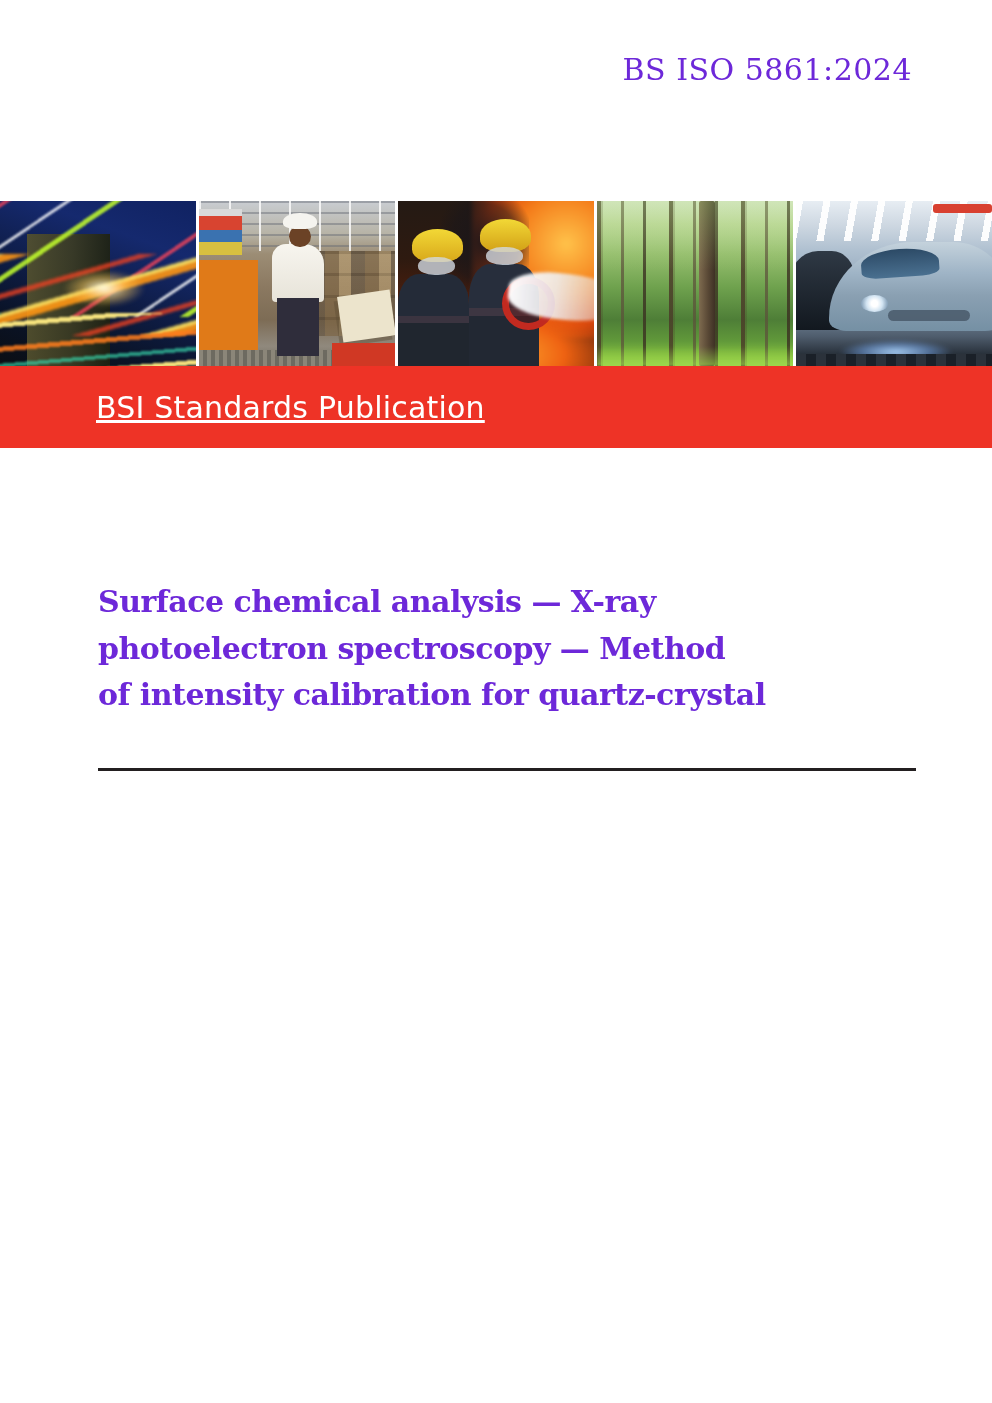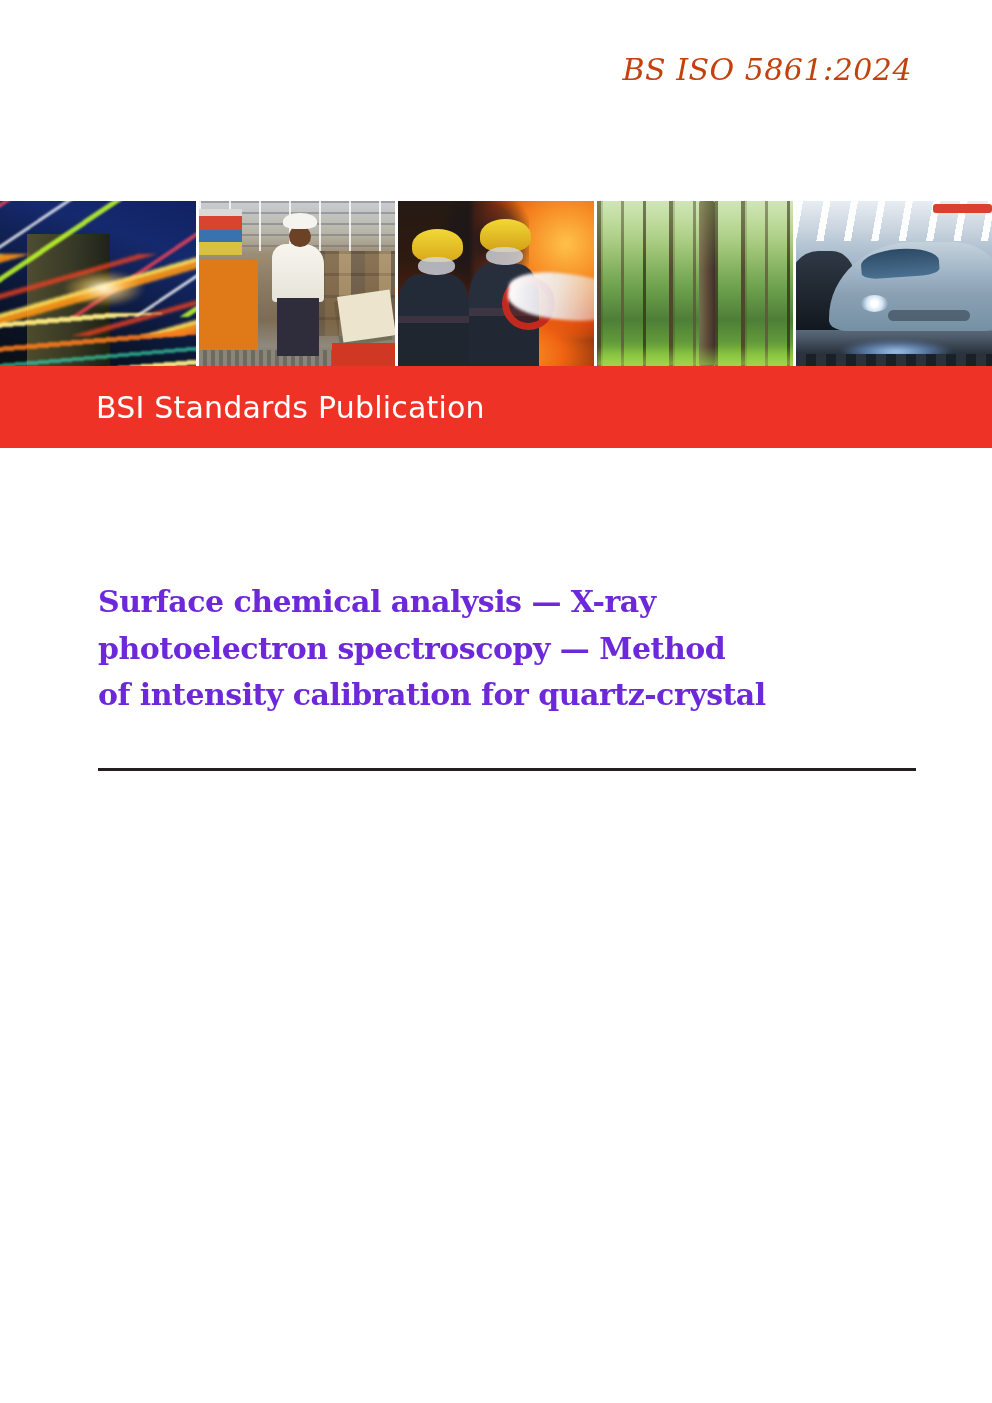--- a/index.html
+++ b/index.html
@@ -5,21 +5,21 @@
   html,body{margin:0;padding:0;background:#ffffff;}
   .page{
     position:relative;width:992px;height:1403px;background:#ffffff;overflow:hidden;
     font-family:"Liberation Sans",sans-serif;
   }
 
   
   .doc-number{
     position:absolute;top:50px;right:80px;
     font-family:"DejaVu Serif","Liberation Serif",serif;
-    font-size:30px;line-height:40px;color:#c2410c;letter-spacing:0.5px;font-style:italic;
+    font-size:30px;line-height:40px;color:#6d28d9;letter-spacing:0.5px;
   }
 
   
   .photo-strip{
     position:absolute;top:201px;left:0;width:992px;height:165px;
     display:flex;gap:3px;
   }
   .panel{position:relative;flex:1 1 0;height:100%;overflow:hidden;}
   .art{position:absolute;}
 
@@ -114,20 +114,21 @@
     background:repeating-linear-gradient(90deg,#2b323b 0 10px,#1a2028 10px 20px);}
 
   
   .red-banner{
     position:absolute;top:366px;left:0;width:992px;height:82px;
     background:#ee3326;display:flex;align-items:center;
   }
   .red-banner .label{
     margin-left:96px;color:#ffffff;font-size:30px;letter-spacing:0.2px;
     font-family:"DejaVu Sans","Liberation Sans",sans-serif;
+    text-decoration:underline;
   }
 
   
   .title{
     position:absolute;left:98px;top:579px;margin:0;
     font-family:"DejaVu Serif","Liberation Serif",serif;
     font-weight:bold;font-size:30px;line-height:46.5px;letter-spacing:-0.5px;
     color:#6d28d9;
   }
   .title .tline{display:block;}

